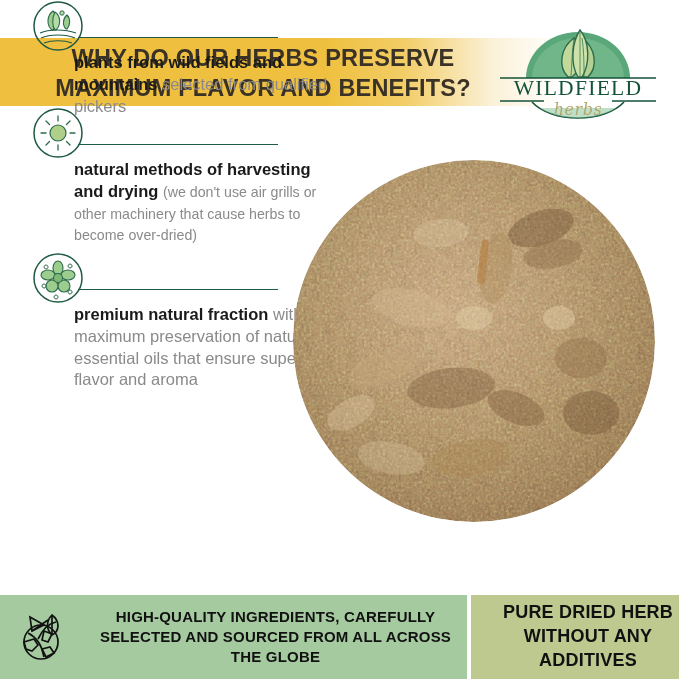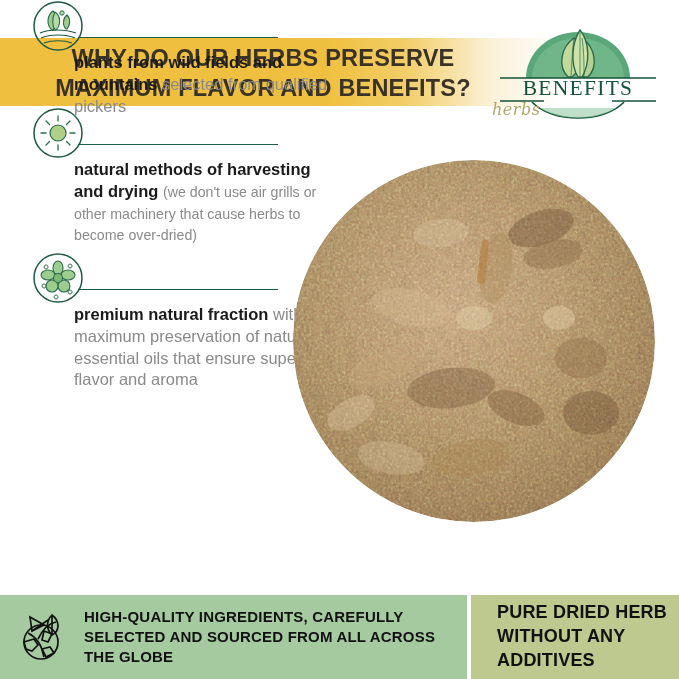--- a/index.html
+++ b/index.html
@@ -27,21 +27,21 @@
 
   
   .logo{position:absolute;left:492px;top:20px;width:172px;height:105px;}
   .logo-mark{position:absolute;left:0;top:0;width:172px;height:105px;}
   .logo-word{
     position:absolute;left:0;top:56px;width:172px;text-align:center;
     font-family:"Liberation Serif", serif;
     font-size:21.5px;letter-spacing:1.3px;color:#14523a;font-weight:normal;
   }
   .logo-script{
-    position:absolute;left:0;top:80px;width:172px;text-align:left;
+    position:absolute;left:0;top:80px;width:172px;text-align:center;
     font-family:"DejaVu Serif", serif;font-style:italic;
     font-size:16px;color:#b3a86a;letter-spacing:.5px;
   }
   .feature{position:relative;margin-bottom:2px;padding-left:16px;}
   .feature-head{position:relative;height:52px;}
   .feature-icon{
     position:absolute;left:16px;top:0;width:52px;height:52px;
   }
   .feature-rule{
     position:absolute;left:62px;top:37px;width:200px;height:1.4px;background:#1f5b43;
@@ -60,21 +60,21 @@
 
   
   .product{
     position:absolute;left:291px;top:158px;width:366px;height:366px;
     border-radius:50%;
     overflow:hidden;
   }
   .product svg{display:block;}
 
   
-  .banner{position:absolute;top:595px;height:84px;display:flex;align-items:center;}
+  .banner{position:absolute;top:595px;height:84px;display:flex;align-items:center;text-align:center;}
   .banner-left{left:0;width:467px;background:#a6caa0;}
   .banner-right{left:471px;width:208px;background:#bdc98e;}
   .banner-icon{width:56px;height:56px;margin-left:14px;flex:0 0 auto;}
   .banner-text{
     margin-left:14px;font-size:15px;font-weight:bold;line-height:1.33;
     color:#111;letter-spacing:.2px;text-transform:uppercase;
   }
   .banner-right .banner-text{margin-left:26px;font-size:18px;}
 </style>
 </head>
@@ -105,21 +105,21 @@
           <path d="M88 11 C88 26 88 42 88 56"></path>
         </g>
 
         <line x1="8" y1="58" x2="164" y2="58" stroke="#14523a" stroke-width="1.6"></line>
         <line x1="8" y1="81" x2="52" y2="81" stroke="#14523a" stroke-width="1.6"></line>
         <line x1="120" y1="81" x2="164" y2="81" stroke="#14523a" stroke-width="1.6"></line>
         <path d="M40 82 A52 30 0 0 0 132 82" fill="none" stroke="#14523a" stroke-width="1.6"></path>
         <path d="M48 88 A44 20 0 0 0 124 88 Z" fill="#8cc49a" opacity=".55"></path>
       </svg>
     </div>
-    <div class="logo-word">BENEFITS</div>
+    <div class="logo-word">WILDFIELD</div>
     <div class="logo-script">herbs</div>
   </div>
 
   <div class="feature f1">
     <div class="feature-head">
       <div class="feature-icon">
         <svg width="52" height="52" viewBox="0 0 52 52">
           <circle cx="26" cy="26" r="24" fill="none" stroke="#1f5b43" stroke-width="1.5"></circle>
           <g fill="#9ccc8e" stroke="#2d6b4d" stroke-width="1.1">
             <path d="M20 30 C14 25 15 15 21 11 C26 16 25 26 21 30 Z"></path>

